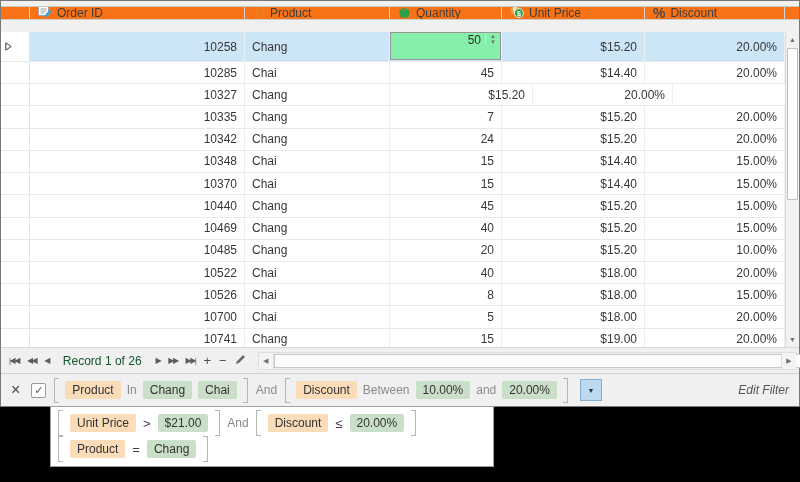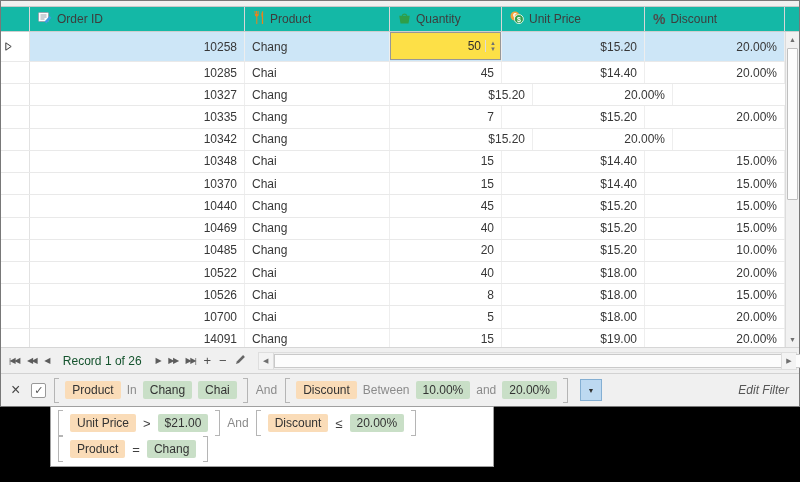--- a/index.html
+++ b/index.html
@@ -1,42 +1,42 @@
 <!DOCTYPE html>
 <html><head>
 <meta charset="utf-8">
 <style>
   html,body{margin:0;padding:0;width:800px;height:482px;overflow:hidden;background:#000;
     font-family:"Liberation Sans","DejaVu Sans",sans-serif;-webkit-font-smoothing:antialiased;}
   .window{position:absolute;left:0;top:0;width:798px;height:405px;background:#f0f0f0;
     border:1px solid #787878;}
   
-  .grid-header{position:absolute;left:0;top:5px;width:798px;height:26px;background:#14b8a6;
+  .grid-header{position:absolute;left:0;top:5px;width:798px;height:14px;background:#f97316;
     border-top:1px solid #c9c9c9;border-bottom:1px solid #cecece;display:flex;box-sizing:border-box;}
   .hcell{box-sizing:border-box;border-right:1px solid #d7d7d7;display:flex;align-items:center;
     gap:5px;padding-left:8px;font-size:12px;color:#3d3d3d;overflow:hidden;white-space:nowrap;}
   .w-ind{width:29px}.w-id{width:215px}.w-prod{width:145px}.w-qty{width:112px}
   .w-price{width:143px}.w-disc{width:140px}.w-rest{flex:1;border-right:none}
   .pct-glyph{font-size:14px;font-weight:bold;color:#4d4d4d;line-height:1;}
   
   .grid-body{position:absolute;left:0;top:31px;width:784px;height:315px;background:#fff;}
   .grid-row{display:flex;height:22.23px;box-sizing:border-box;border-bottom:1px solid #e9e9e9;background:#fff;}
   .grid-row.editing{height:30px;}
   .grid-row.selected .cell{background:#cde6f7;}
   .cell{box-sizing:border-box;border-right:1px solid #eeeeee;font-size:12px;color:#373737;
     display:flex;align-items:center;overflow:hidden;white-space:nowrap;}
   .cell.num{justify-content:flex-end;padding-right:7px;}
   .cell.txt{padding-left:7px;}
   .cell.ind{border-right:1px solid #e2e2e2;background:#fff !important;padding-left:4px;}
   .row-arrow{display:none;}
   .grid-row.selected .row-arrow{display:block;}
   .cell.qtycell{position:relative;}
   .editor{display:none;}
-  .grid-row.editing .editor{position:absolute;left:0;top:0;right:0;bottom:1px;background:#fde047;
-    border:1px solid #979797;display:flex;align-items:center;box-sizing:border-box;}
+  .grid-row.editing .editor{position:absolute;left:0;top:0;right:0;bottom:1px;background:#86efac;
+    border:1px solid #979797;display:flex;align-items:flex-start;box-sizing:border-box;}
   .ed-val{flex:1;text-align:right;font-size:12px;color:#2e2e2e;display:flex;align-items:center;
     justify-content:flex-end;padding-right:4px;}
   .spins{width:14px;border-left:1px solid #ddd;display:flex;flex-direction:column;}
   .spin-btn{flex:1;display:flex;align-items:center;justify-content:center;font-size:6px;color:#707070;}
   
   .vscroll{position:absolute;right:0;top:31px;width:14px;height:315px;background:#f1f1f1;
     border-left:1px solid #dcdcdc;box-sizing:border-box;}
   .vs-btn{height:15px;display:flex;align-items:center;justify-content:center;font-size:7px;color:#6f6f6f;}
   .vs-btn.down{position:absolute;bottom:0;left:0;right:0;}
   .vs-thumb{position:absolute;left:1px;right:1px;top:16px;height:150px;background:#fdfdfd;
@@ -184,20 +184,24 @@
     </div>
     <div class="cell num w-price">$15.20</div>
     <div class="cell num w-disc">20.00%</div>
   </div>
       <div class="grid-row">
     <div class="cell ind w-ind">
       
     </div>
     <div class="cell num w-id">10342</div>
     <div class="cell txt w-prod">Chang</div>
+    <div class="cell num w-qty qtycell">
+      <span class="qty-text">24</span>
+
+    </div>
     <div class="cell num w-price">$15.20</div>
     <div class="cell num w-disc">20.00%</div>
   </div>
       <div class="grid-row">
     <div class="cell ind w-ind">
       
     </div>
     <div class="cell num w-id">10348</div>
     <div class="cell txt w-prod">Chai</div>
     <div class="cell num w-qty qtycell">
@@ -295,21 +299,21 @@
       <span class="qty-text">5</span>
 
     </div>
     <div class="cell num w-price">$18.00</div>
     <div class="cell num w-disc">20.00%</div>
   </div>
       <div class="grid-row">
     <div class="cell ind w-ind">
       
     </div>
-    <div class="cell num w-id">14091</div>
+    <div class="cell num w-id">10741</div>
     <div class="cell txt w-prod">Chang</div>
     <div class="cell num w-qty qtycell">
       <span class="qty-text">15</span>
 
     </div>
     <div class="cell num w-price">$19.00</div>
     <div class="cell num w-disc">20.00%</div>
   </div>
     </div>
 

